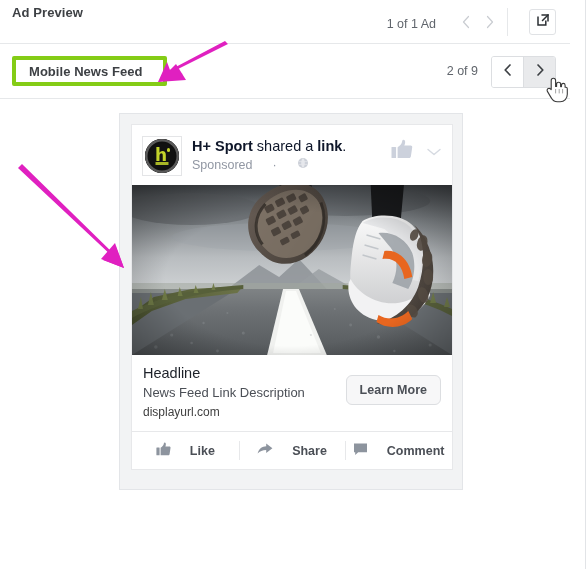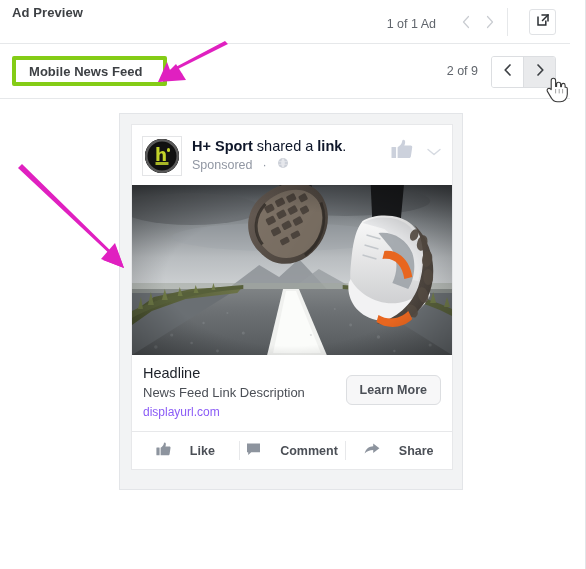--- a/index.html
+++ b/index.html
@@ -249,21 +249,21 @@
     line-height: 19px;
   }
   .head-line1 .strong { font-weight: bold; }
   .head-line2 {
     font-size: 12.5px;
     color: #9197a3;
     line-height: 17px;
     margin-top: 1px;
     display: flex;
     align-items: center;
-    gap: 10px;
+    gap: 20px;
   }
   .globe-icon { display: block; }
   .head-actions {
     position: absolute;
     right: 10px;
     top: 14px;
     display: flex;
     align-items: center;
     gap: 13px;
   }
@@ -292,21 +292,21 @@
     line-height: 19px;
   }
   .link-desc {
     font-size: 13px;
     color: #4b4f56;
     line-height: 18px;
     margin-top: 1px;
   }
   .link-url {
     font-size: 12px;
-    color: #8b5cf6;
+    color: #404040;
     line-height: 17px;
     margin-top: 2px;
   }
   .cta-btn {
     position: absolute;
     right: 11px;
     top: 20px;
     padding: 7px 13px;
     border: 1px solid #dcdee1;
     border-radius: 6px;
@@ -648,34 +648,34 @@
                 <path d="M4.6 13.2 L4.6 5.8 C4.6 5.8 6.6 4.7 7.4 3.1 C7.9 2.1 7.7 0.6 8.7 0.6
                          C9.7 0.6 10 1.7 9.8 2.9 C9.7 3.7 9.3 4.6 9.3 4.6
                          L13.4 4.6 C14.2 4.6 14.7 5.2 14.5 5.9 L13.6 11.9
                          C13.5 12.7 13 13.2 12.3 13.2 Z" fill="#8d949e"></path>
               </svg>
             </span>
             <span>Like</span>
           </div>
           <div class="action-btn">
             <span>
-              <svg width="15" height="14" viewBox="0 0 15 14">
-                <path d="M1 1.6 H14 V10.2 H5.2 L2.2 13 V10.2 H1 Z" fill="#8d949e"></path>
-              </svg>
-            </span>
-            <span>Comment</span>
-          </div>
-          <div class="action-btn">
-            <span>
               <svg width="16" height="14" viewBox="0 0 16 14">
                 <path d="M0.6 11.6 C2 6.6 5.2 4.4 9.2 4.3 L9.2 1.4 L15.4 6.2 L9.2 11 L9.2 8
                          C5.6 8 2.8 9.2 0.6 11.6 Z" fill="#8d949e"></path>
               </svg>
             </span>
             <span>Share</span>
+          </div>
+          <div class="action-btn">
+            <span>
+              <svg width="15" height="14" viewBox="0 0 15 14">
+                <path d="M1 1.6 H14 V10.2 H5.2 L2.2 13 V10.2 H1 Z" fill="#8d949e"></path>
+              </svg>
+            </span>
+            <span>Comment</span>
           </div>
         </div>
 
       </div>
     </div>
   </div>
 
   <div class="arrow-layer">
     <svg width="586" height="569" viewBox="0 0 586 569">
 

